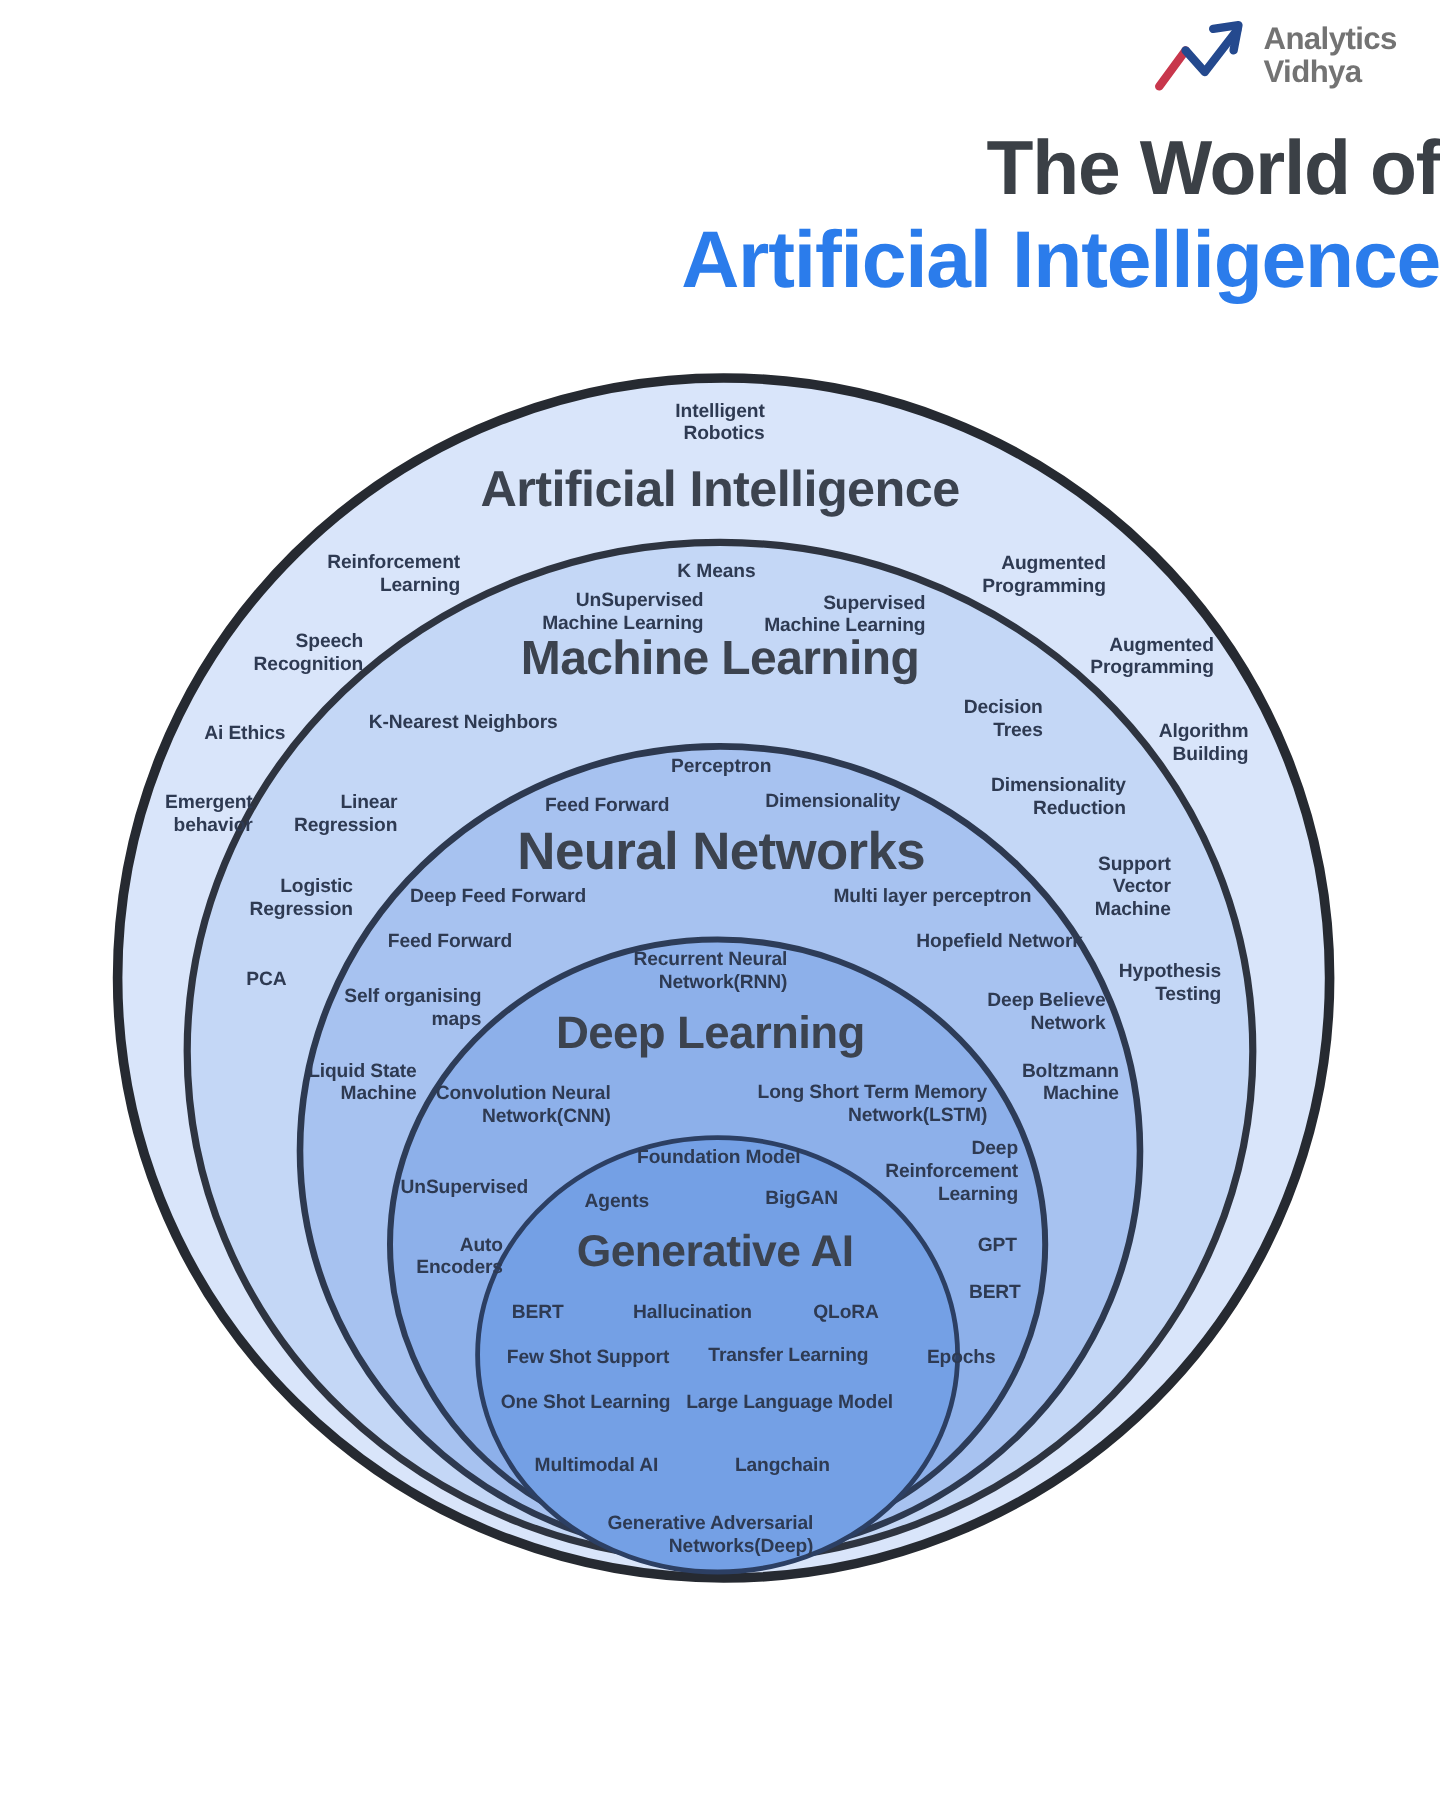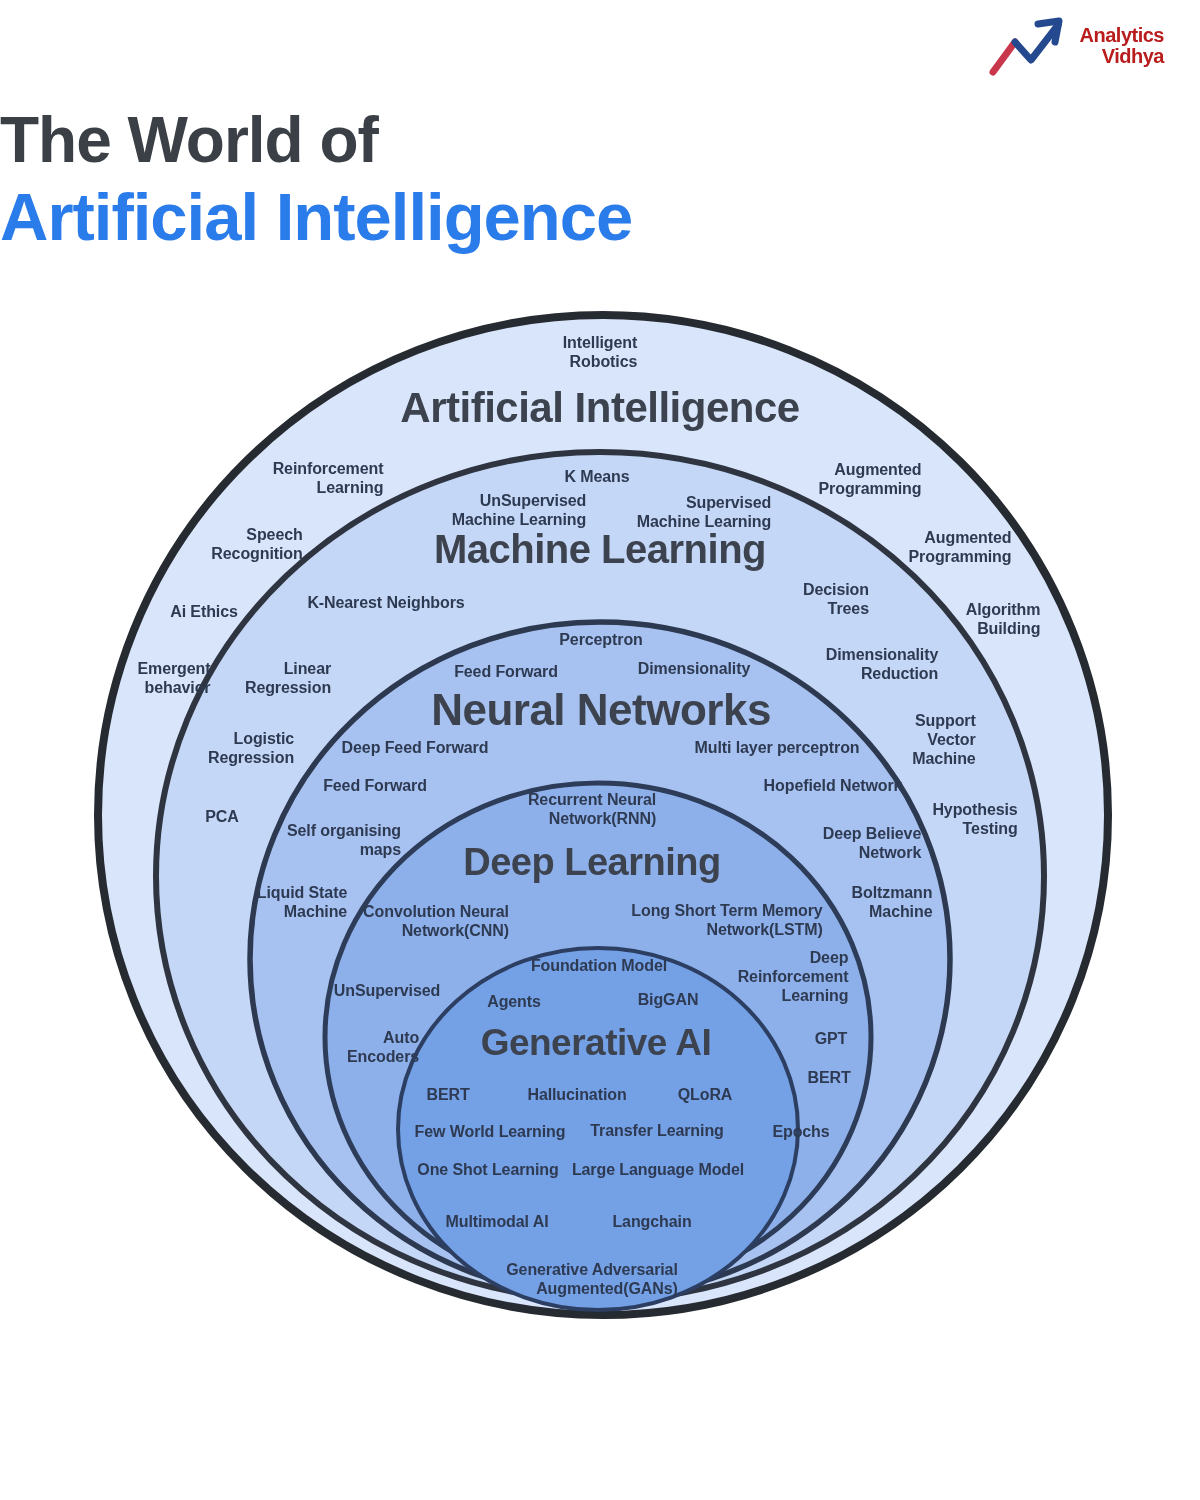--- a/index.html
+++ b/index.html
@@ -3,23 +3,23 @@
 <meta charset="utf-8">
 <style>
   html,body { margin:0; padding:0; background:#ffffff; }
   .page {
     position:relative; width:1200px; height:1500px; background:#ffffff;
     font-family:"Liberation Sans", sans-serif; overflow:hidden;
   }
   
   .logo { position:absolute; top:14px; right:36px; display:flex; align-items:center; gap:10px; }
   .logo-icon { width:82px; height:64px; }
-  .logo-text { font-weight:bold; font-size:20px; line-height:1.04; color:#b91c1c; letter-spacing:-0.5px;text-align:right; }
+  .logo-text { font-weight:bold; font-size:26px; line-height:1.04; color:#737373; letter-spacing:-0.5px; }
   
-  .title { position:absolute; top:104px; left:0; width:100%; text-align:left; }
+  .title { position:absolute; top:104px; left:0; width:100%; text-align:right; }
   .title-dark { font-weight:bold; font-size:64px; line-height:1.15; color:#3b4046; letter-spacing:-1px; }
   .title-blue { font-weight:bold; font-size:67px; line-height:1.15; color:#2b7ceb; letter-spacing:-1px; }
   
   .rings { position:absolute; left:0; top:0; width:1200px; height:1500px; }
   .lbl {
     position:absolute; transform:translate(-50%,-50%);
     font-weight:600; font-size:16px; line-height:1.18; color:#2e3a52;
     text-align:right; white-space:pre-line; letter-spacing:-0.1px;
   }
   .hd {
@@ -131,22 +131,22 @@
   <div class="lbl" style="left:831px;top:1039px">GPT</div>
   <div class="lbl" style="left:829px;top:1078px">BERT</div>
   <div class="lbl" style="left:801px;top:1132px">Epochs</div>
 
   <div class="lbl" style="left:599px;top:966px">Foundation Model</div>
   <div class="lbl" style="left:514px;top:1002px">Agents</div>
   <div class="lbl" style="left:668px;top:1000px">BigGAN</div>
   <div class="lbl" style="left:448px;top:1095px">BERT</div>
   <div class="lbl" style="left:577px;top:1095px">Hallucination</div>
   <div class="lbl" style="left:705px;top:1095px">QLoRA</div>
-  <div class="lbl" style="left:490px;top:1132px">Few World Learning</div>
+  <div class="lbl" style="left:490px;top:1132px">Few Shot Support</div>
   <div class="lbl" style="left:657px;top:1131px">Transfer Learning</div>
   <div class="lbl" style="left:488px;top:1170px">One Shot Learning</div>
   <div class="lbl" style="left:658px;top:1170px">Large Language Model</div>
   <div class="lbl" style="left:497px;top:1222px">Multimodal AI</div>
   <div class="lbl" style="left:652px;top:1222px">Langchain</div>
   <div class="lbl" style="left:592px;top:1280px">Generative Adversarial
-Augmented(GANs)</div>
+Networks(Deep)</div>
 
 </div>
 
 </body></html>

